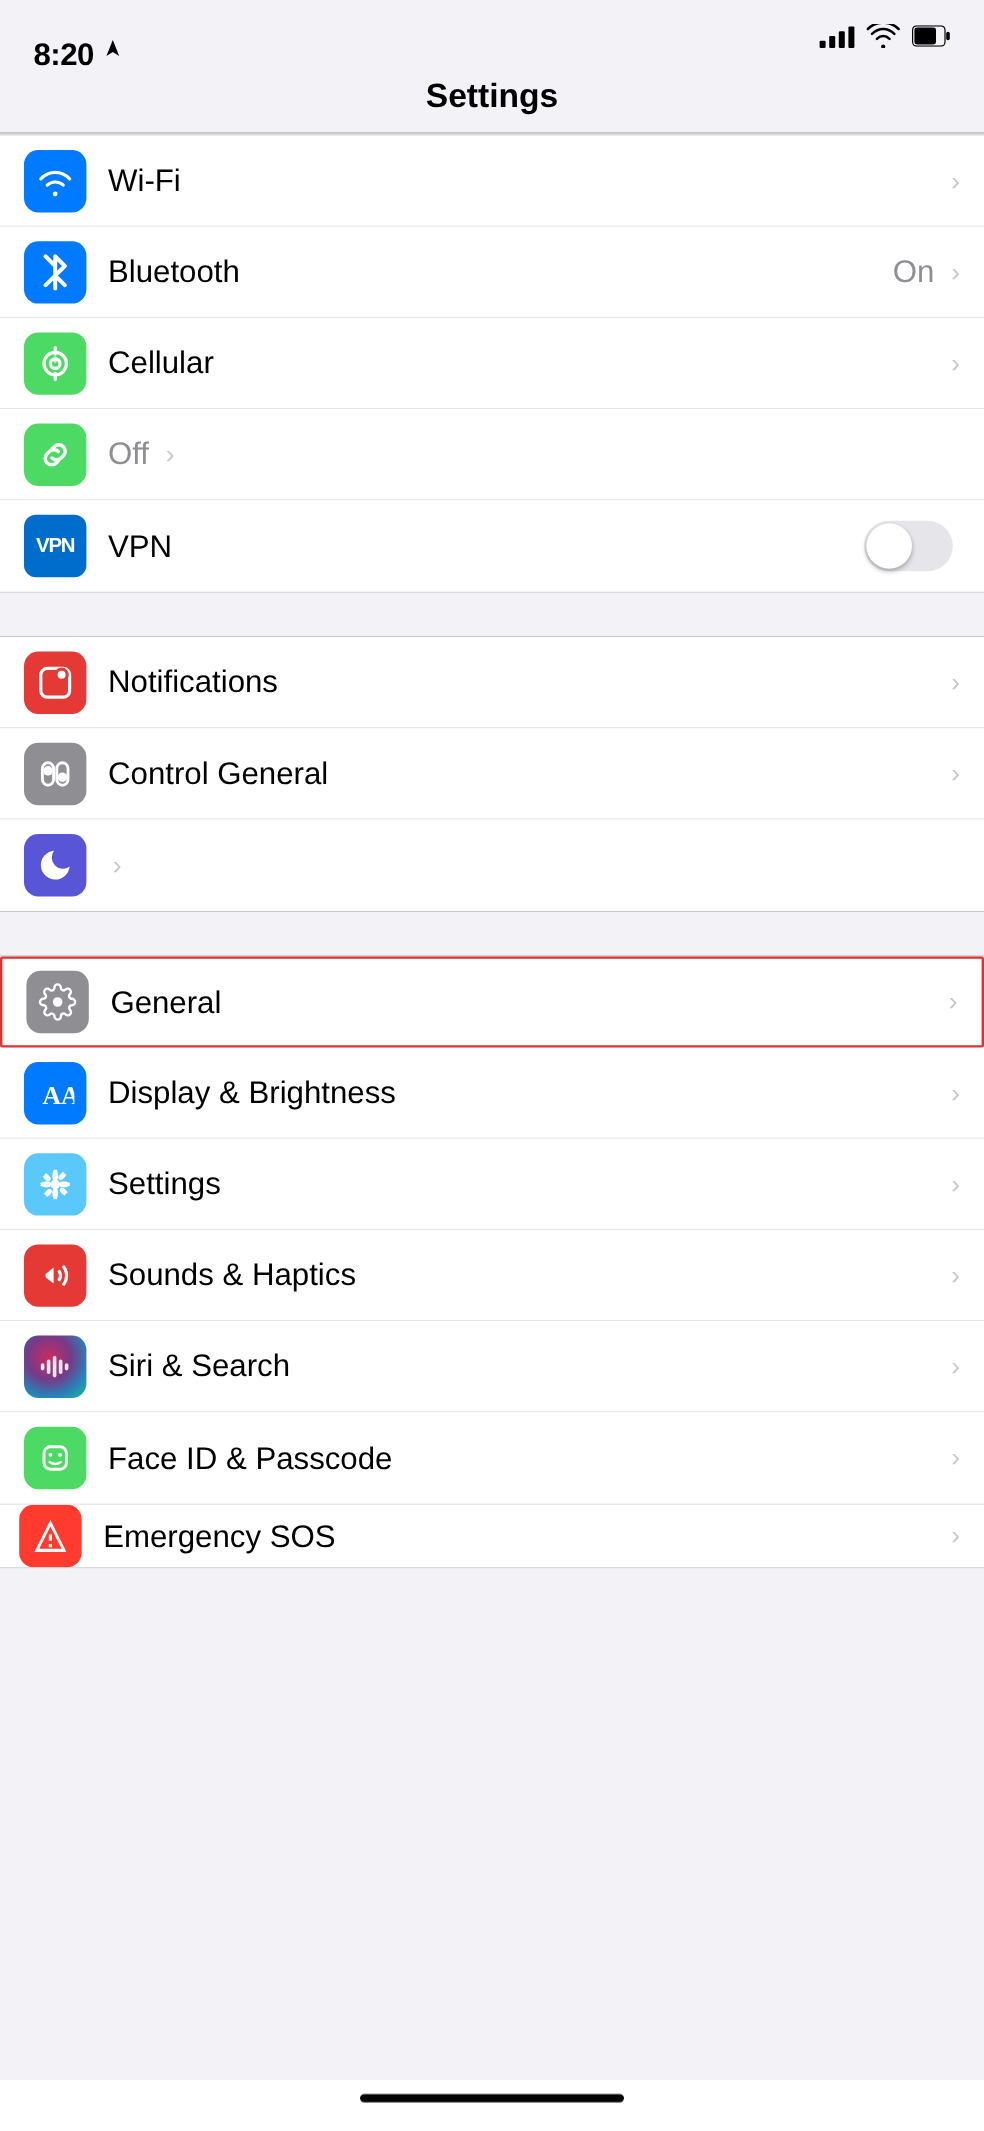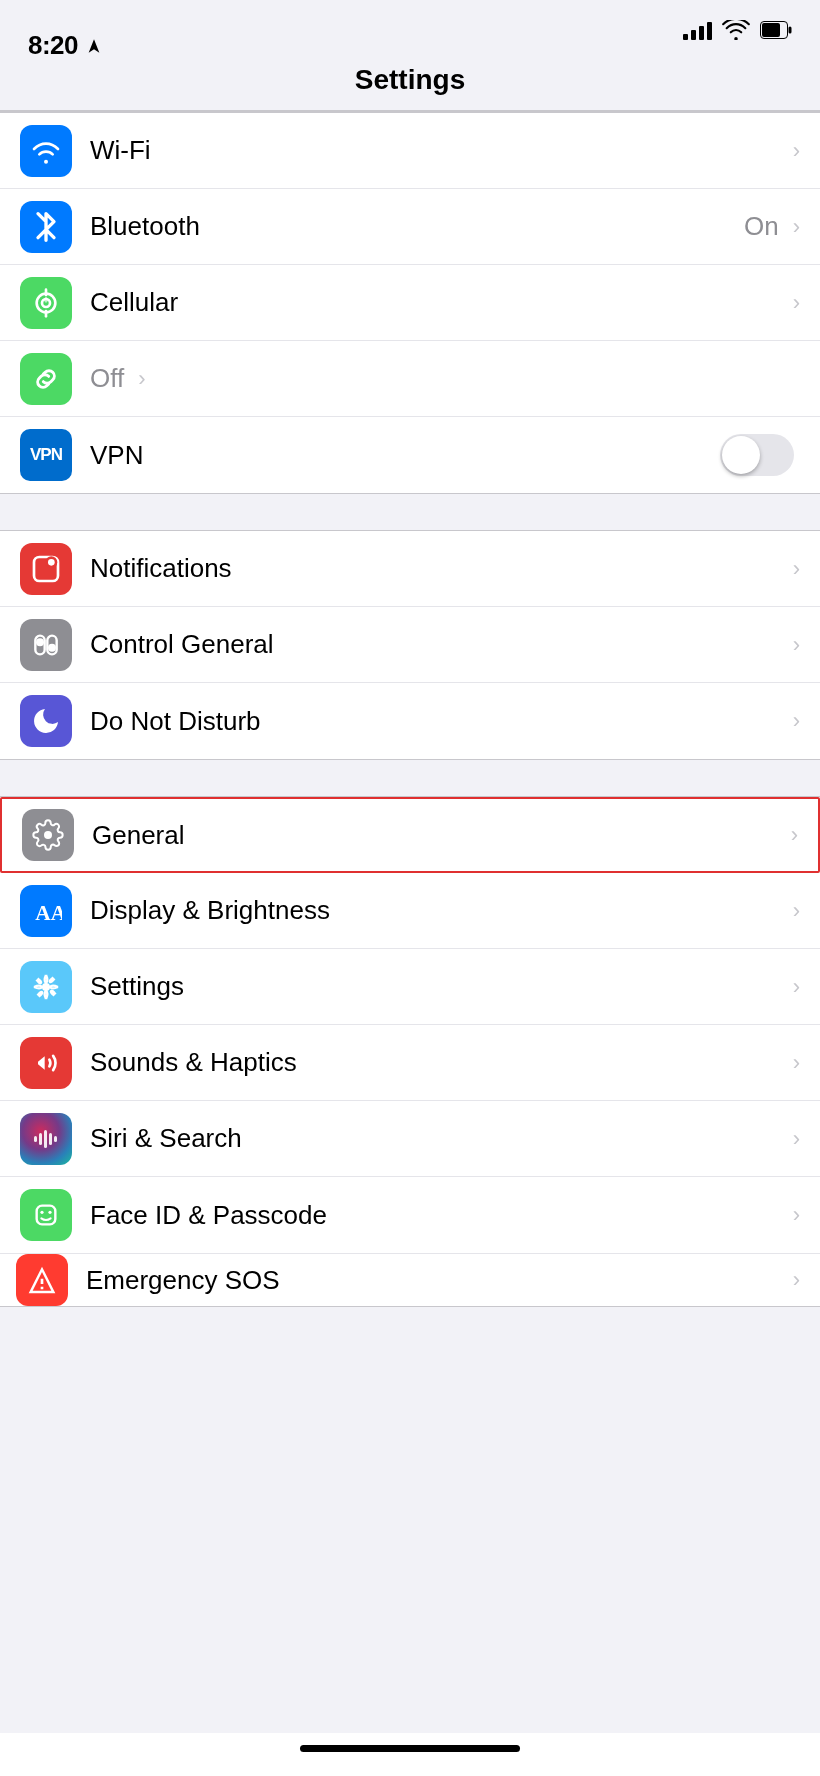--- a/index.html
+++ b/index.html
@@ -168,21 +168,21 @@
     .icon-general { background: #8e8e93; }
     .icon-display { background: #007aff; }
     .icon-wallpaper { background: #5ac8fa; }
     .icon-sounds { background: #e53935; }
     .icon-faceid { background: #4cd964; }
   </style>
 </head>
 <body>
 
 <div class="status-bar">
-  <div style="display:flex;align-items:center;gap:6px;margin-top:30px;">
+  <div style="display:flex;gap:6px;margin-top:30px;">
     <span class="status-time">8:20</span>
 
     <svg width="16" height="16" viewBox="0 0 24 24" fill="none" style="margin-left:2px;margin-top:2px;">
       <path d="M12 2L20 22L12 17L4 22L12 2Z" fill="#000"></path>
     </svg>
   </div>
   <div class="status-icons">
 
     <div class="signal-bars">
       <span style="height:6px;"></span>
@@ -305,21 +305,20 @@
     <span class="row-label">Control General</span>
     <span class="chevron">›</span>
   </div>
 
   <div class="settings-row" style="border-bottom:none;">
     <div class="row-icon icon-dnd">
       <svg viewBox="0 0 24 24">
         <path d="M21 12.79A9 9 0 1 1 11.21 3 7 7 0 0 0 21 12.79z" fill="#fff"></path>
       </svg>
     </div>
-    <span class="row-label">Do Not Disturb</span>
     <span class="chevron">›</span>
   </div>
 </div>
 
 <div style="height:36px;background:#f2f2f7;"></div>
 
 <div class="section">
 
   <div class="settings-row row-highlighted" style="border:2.5px solid #e03030;margin:0;z-index:2;">
     <div class="row-icon icon-general">

